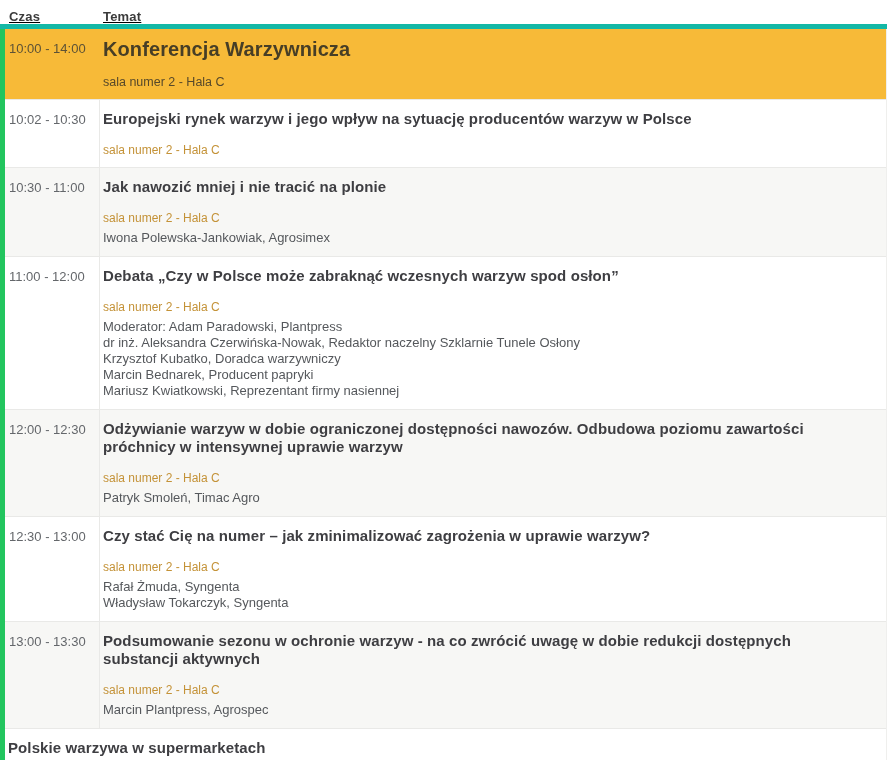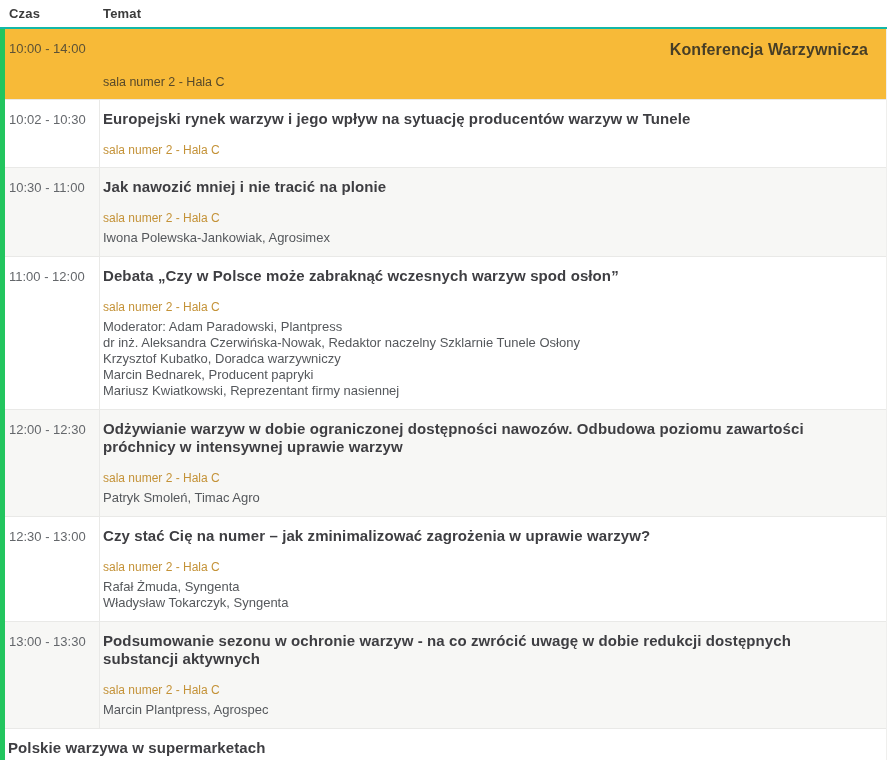--- a/index.html
+++ b/index.html
@@ -4,41 +4,41 @@
 <style>
   * { margin:0; padding:0; box-sizing:border-box; }
   html,body { background:#ffffff; }
   body {
     width:887px; height:760px; overflow:hidden;
     font-family:"Liberation Sans","DejaVu Sans",sans-serif;
     -webkit-font-smoothing:antialiased;
   }
   .agenda { width:887px; }
 
-  .thead { display:flex; align-items:center; height:29px; border-bottom:2px solid #14b8a6; }
+  .thead { display:flex; align-items:flex-end; height:29px; border-bottom:5px solid #14b8a6;text-decoration:underline; }
   .th { font-size:13px; font-weight:bold; color:#3b3b3b; letter-spacing:.2px; }
   .th-time { width:100px; padding-left:9px; flex:0 0 100px; }
   .th-topic { flex:1; padding-left:3px; }
 
   .rows { border-left:5px solid #22c55e; border-right:1px solid #efefed; }
 
   .row { display:flex; background:#ffffff; border-bottom:1px solid #e9e9e7; }
   .row.alt { background:#f7f7f5; }
   .row.highlight { background:#f7ba38; }
 
   .cell-time {
     width:95px; flex:0 0 95px; padding:12px 0 0 4px;
     font-size:13px; color:#64676b; border-right:1px solid #e9e9e7;
   }
   .row.highlight .cell-time { border-right:1px solid transparent; color:#5d5236; padding-top:12px; }
 
   .cell-topic { flex:1; padding:10px 18px 10px 3px; }
 
   .title { font-size:15px; font-weight:bold; color:#3e3e42; line-height:18px; letter-spacing:.1px; }
-  .row.highlight .title { font-size:16px; line-height:21px; color:#473e26;text-align:right; }
+  .row.highlight .title { font-size:20px; line-height:21px; color:#473e26; }
 
   .location { font-size:12px; color:#c49237; line-height:13px; margin-top:16px; }
   .row.highlight .location { color:#57492a; font-size:12.5px; }
 
   .speakers { margin-top:5px; }
   .speakers:empty { margin-top:0; }
   .speaker { font-size:13px; color:#55585c; line-height:16px; }
 </style>
 </head>
 <body>
@@ -53,21 +53,21 @@
     <div class="cell-time">10:00 - 14:00</div>
     <div class="cell-topic">
       <div class="title">Konferencja Warzywnicza</div>
       <div class="location">sala numer 2 - Hala C</div>
       <div class="speakers"></div>
     </div>
   </div>
       <div class="row">
     <div class="cell-time">10:02 - 10:30</div>
     <div class="cell-topic">
-      <div class="title">Europejski rynek warzyw i jego wpływ na sytuację producentów warzyw w Tunele</div>
+      <div class="title">Europejski rynek warzyw i jego wpływ na sytuację producentów warzyw w Polsce</div>
       <div class="location">sala numer 2 - Hala C</div>
     </div>
   </div>
       <div class="row alt">
     <div class="cell-time">10:30 - 11:00</div>
     <div class="cell-topic">
       <div class="title">Jak nawozić mniej i nie tracić na plonie</div>
       <div class="location">sala numer 2 - Hala C</div>
       <div class="speakers">
             <div class="speaker">Iwona Polewska-Jankowiak, Agrosimex</div>

